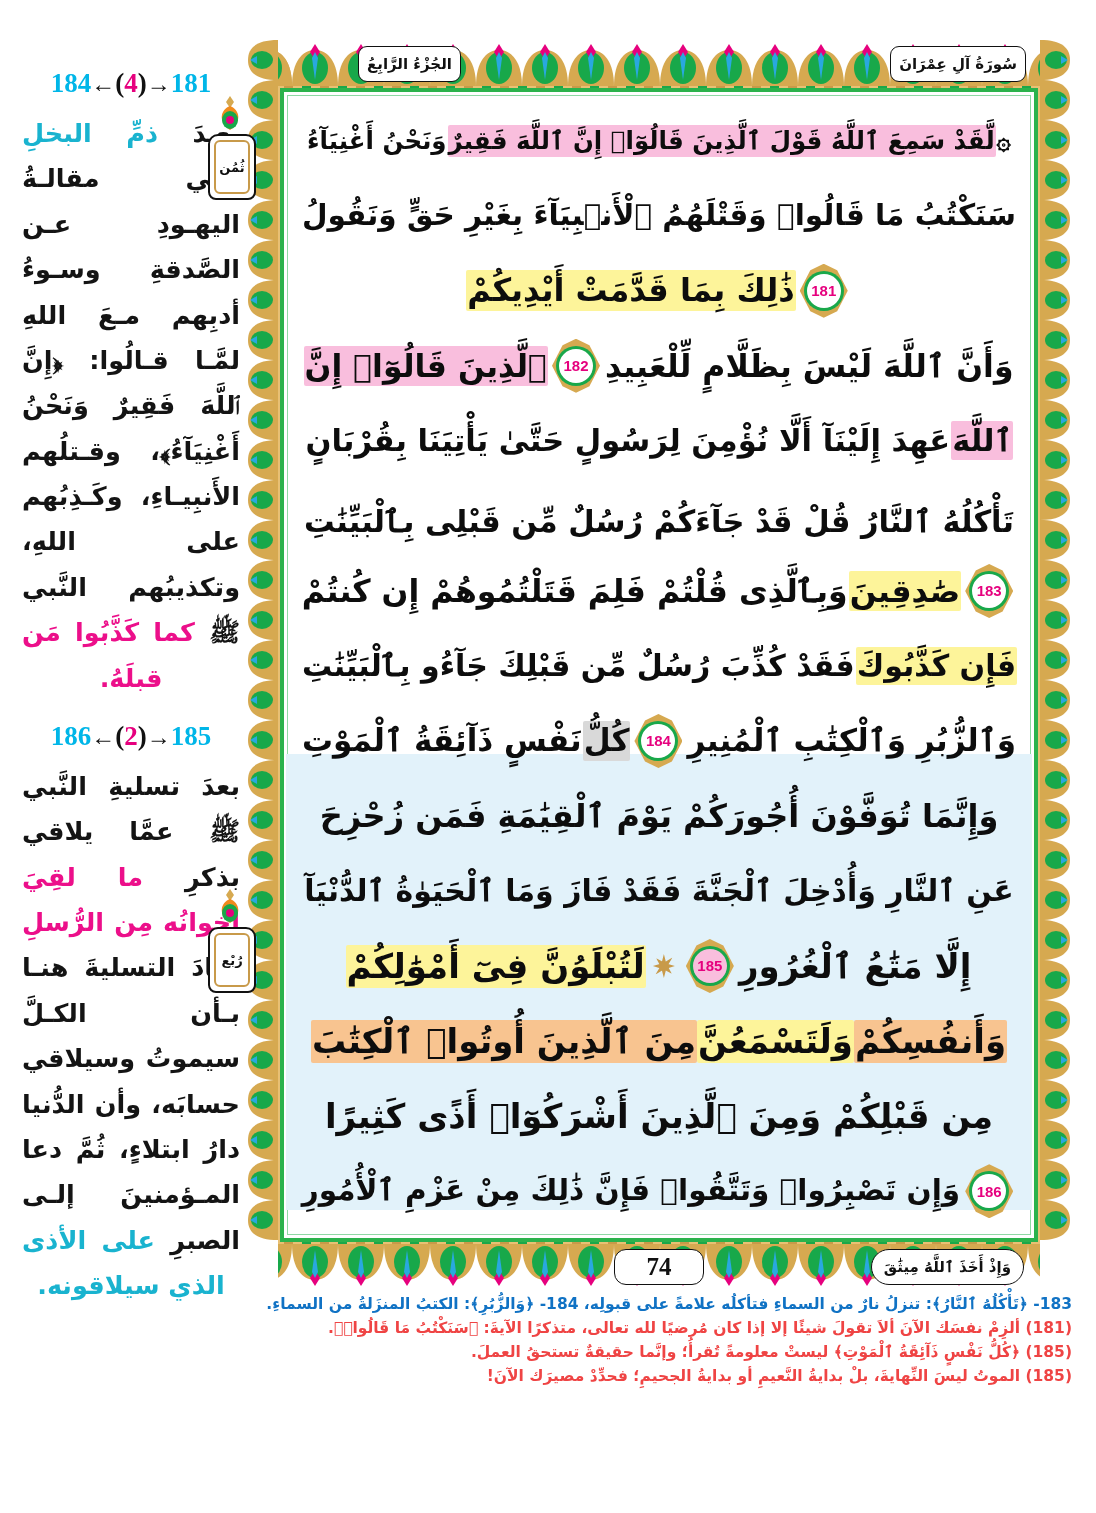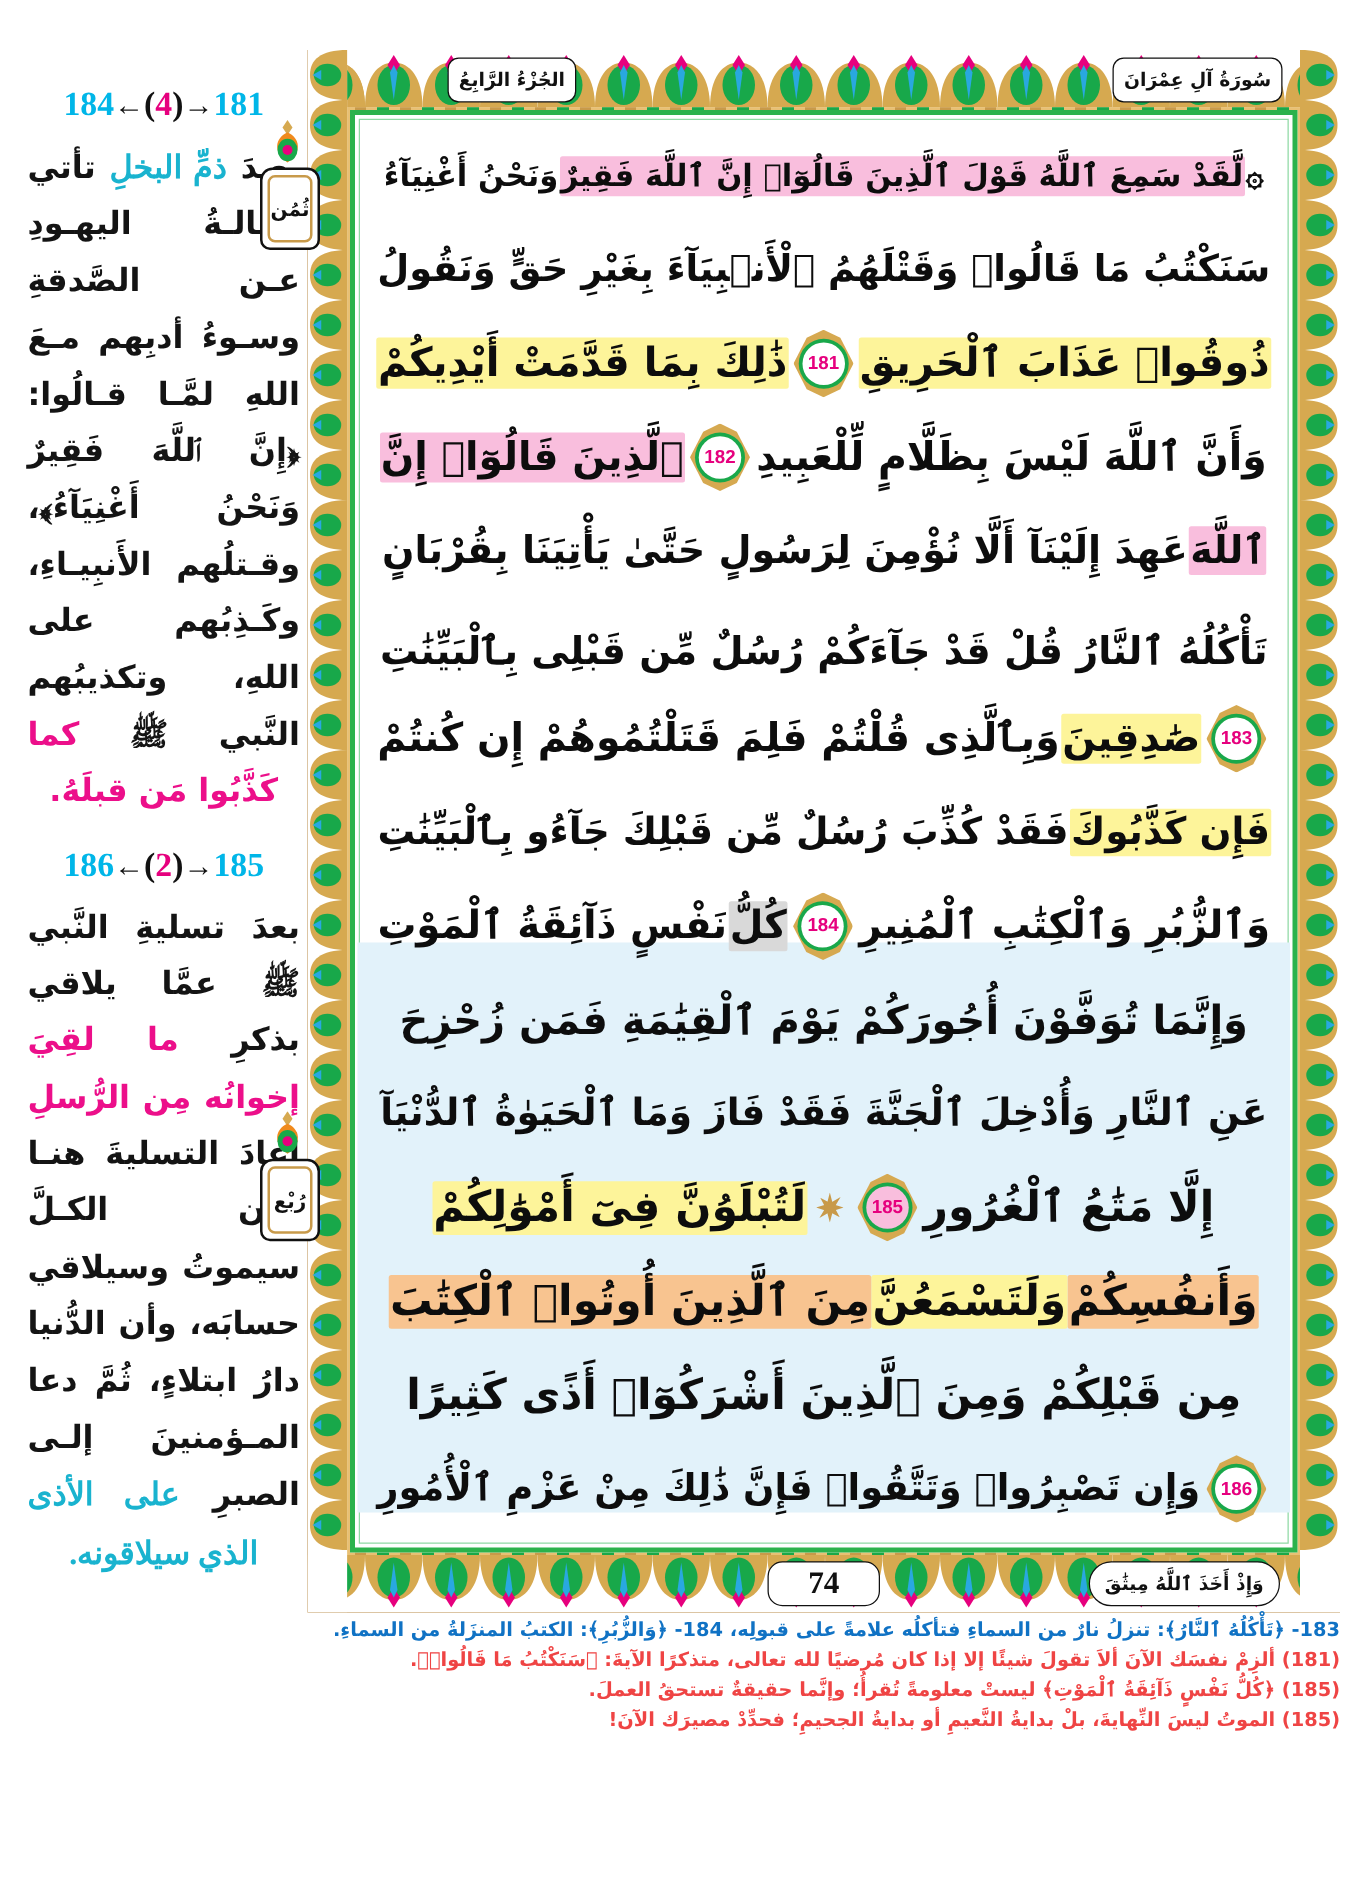--- a/index.html
+++ b/index.html
@@ -28,21 +28,21 @@
   .range-bar .cnt{color:#e6007e;}
   .range-bar .paren{color:#111;}
   .range-bar .arrow{color:#111;font-size:24px;}
 
   .side-block{
     font-size:25.5px;line-height:1.78;color:#141414;
     text-align:justify;text-align-last:center;
     font-family:"DejaVu Sans","Liberation Sans",sans-serif;
     font-weight:700;
   }
-  .side-block .g{color:#19b3cf;font-family:Liberation Serif, serif;}
+  .side-block .g{color:#19b3cf;}
   .side-block .p{color:#ec0f8a;}
   .side-block-2{margin-top:6px;}
 
   
   #frame{
     position:absolute;left:246px;top:40px;width:826px;height:1250px;
   }
   
   .border-band{
     position:absolute;inset:0;
@@ -106,21 +106,21 @@
   .side-medallion{
     position:absolute;left:-44px;width:56px;height:120px;z-index:7;
   }
   .sm-box{
     position:absolute;left:6px;top:42px;width:44px;height:62px;
     background:#fff;border:2px solid #111;border-radius:10px 10px 8px 8px;
     display:flex;align-items:center;justify-content:center;
   }
   .sm-box span{
     font-family:"DejaVu Sans","Liberation Sans",sans-serif;
-    font-size:16px;font-weight:700;color:#111;
+    font-size:13px;font-weight:700;color:#111;
   }
   .sm-box i{
     position:absolute;inset:4px;border:2px solid #c89a4a;border-radius:6px;
   }
   .sm-finial{
     position:absolute;left:14px;top:4px;width:28px;height:44px;
   }
 
   
   #quran{
@@ -422,21 +422,20 @@
       </div>
 
       <div class="qline">
         <div class="qtext" style="font-size: 29.5px;">
             <span class="hl-none">سَنَكْتُبُ مَا قَالُوا۟ وَقَتْلَهُمُ ٱلْأَنۢبِيَآءَ بِغَيْرِ حَقٍّ وَنَقُولُ</span>
           </div>
       </div>
 
       <div class="qline">
         <div class="qtext" style="font-size: 32px;">
-          <span class="hl-yellow">ذُوقُوا۟ عَذَابَ ٱلْحَرِيقِ</span>
           <span class="ayah">
             <span class="oct"></span>
               <span class="ring"></span>
               <span class="disc"></span>
             <b>181</b>
           </span>
           <span class="hl-yellow">ذَٰلِكَ بِمَا قَدَّمَتْ أَيْدِيكُمْ</span>
         </div>
       </div>
 

